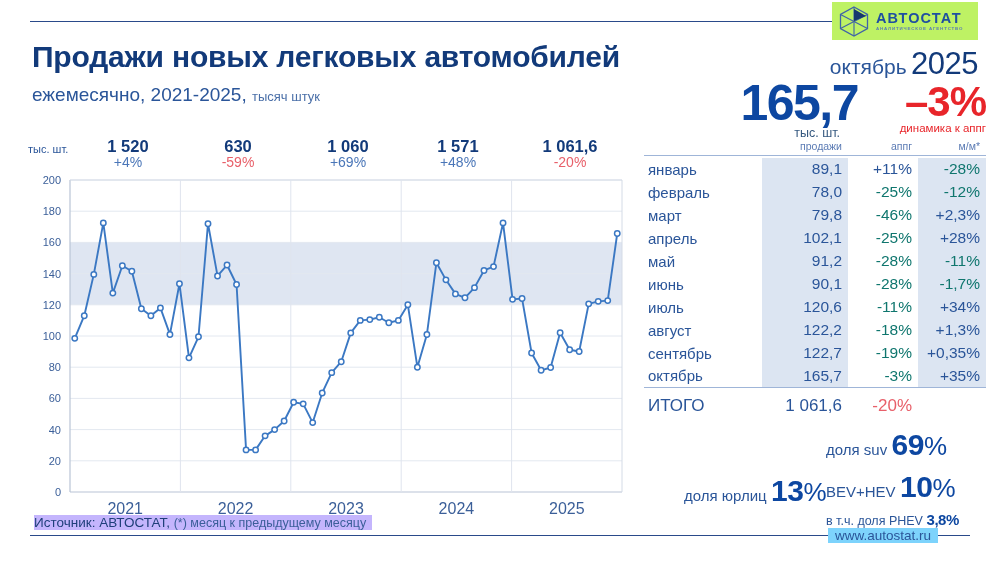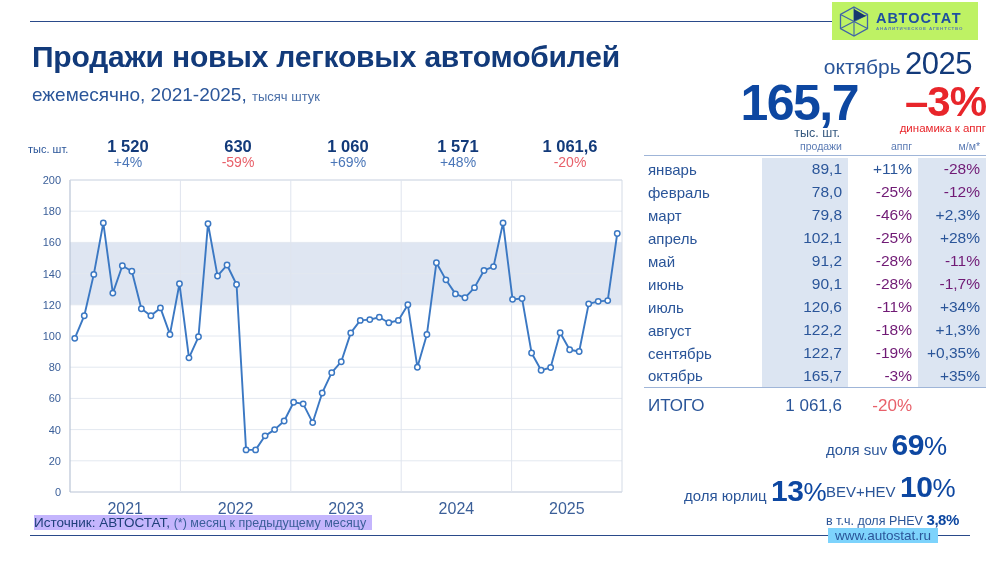--- a/index.html
+++ b/index.html
@@ -46,21 +46,21 @@
     position: absolute; left: 32px; top: 84px;
     font-size: 19px; color: #2a5599; font-weight: 400;
     white-space: nowrap;
   }
   .subtitle .small {
     font-size: 13px; color: #4a6fa8;
   }
 
   
   .month-year {
-    position: absolute; right: 28px; top: 48px;
+    position: absolute; right: 22px; top: 48px;
     text-align: right; white-space: nowrap; line-height: 1;
   }
   .month-year .m { font-size: 21px; color: #2a5599; }
   .month-year .y { font-size: 31px; color: #123a7a; font-weight: 400; letter-spacing: -0.5px; }
 
   .bignum {
     position: absolute; left: 672px; top: 80px;
     width: 186px; text-align: right;
   }
   .bignum .v {
@@ -89,21 +89,21 @@
   }
   .tbl th {
     font-weight: 400; font-size: 10.5px; color: #5b7bb4;
     text-align: right; padding: 0 6px 3px 0; vertical-align: bottom;
   }
   .tbl th.lbl { text-align: left; }
   .tbl td { padding: 1px 6px 1px 0; vertical-align: middle; height: 23px; }
   .tbl td.mon { text-align: left; color: #2a5599; font-size: 15px; padding-left: 4px; }
   .tbl td.val { text-align: right; color: #2a5599; }
   .tbl td.pos { text-align: right; color: #2a5599; }
-  .tbl td.neg { text-align: right; color: #701a75; }
+  .tbl td.neg { text-align: right; color: #0f766e; }
   .col-shade { background: #dce5f2; }
   .hdr-line td { border-top: 1.4px solid #9fb5d8; height: 2px; padding: 0; }
   .tot-line td { border-top: 1.4px solid #9fb5d8; height: 3px; padding: 0; }
   .tbl td.total-lbl { font-size: 17px; color: #2a5599; padding-left: 4px; padding-top: 5px;}
   .tbl td.total-val { font-size: 17px; text-align: right; color: #2a5599; padding-top: 5px;}
   .tbl td.total-pct { font-size: 17px; text-align: right; color: #e8606a; padding-top: 5px;}
 
   
   .stats { position: absolute; left: 630px; top: 424px; width: 360px; height: 100px; }
   .stat { position: absolute; white-space: nowrap; line-height: 1; }

